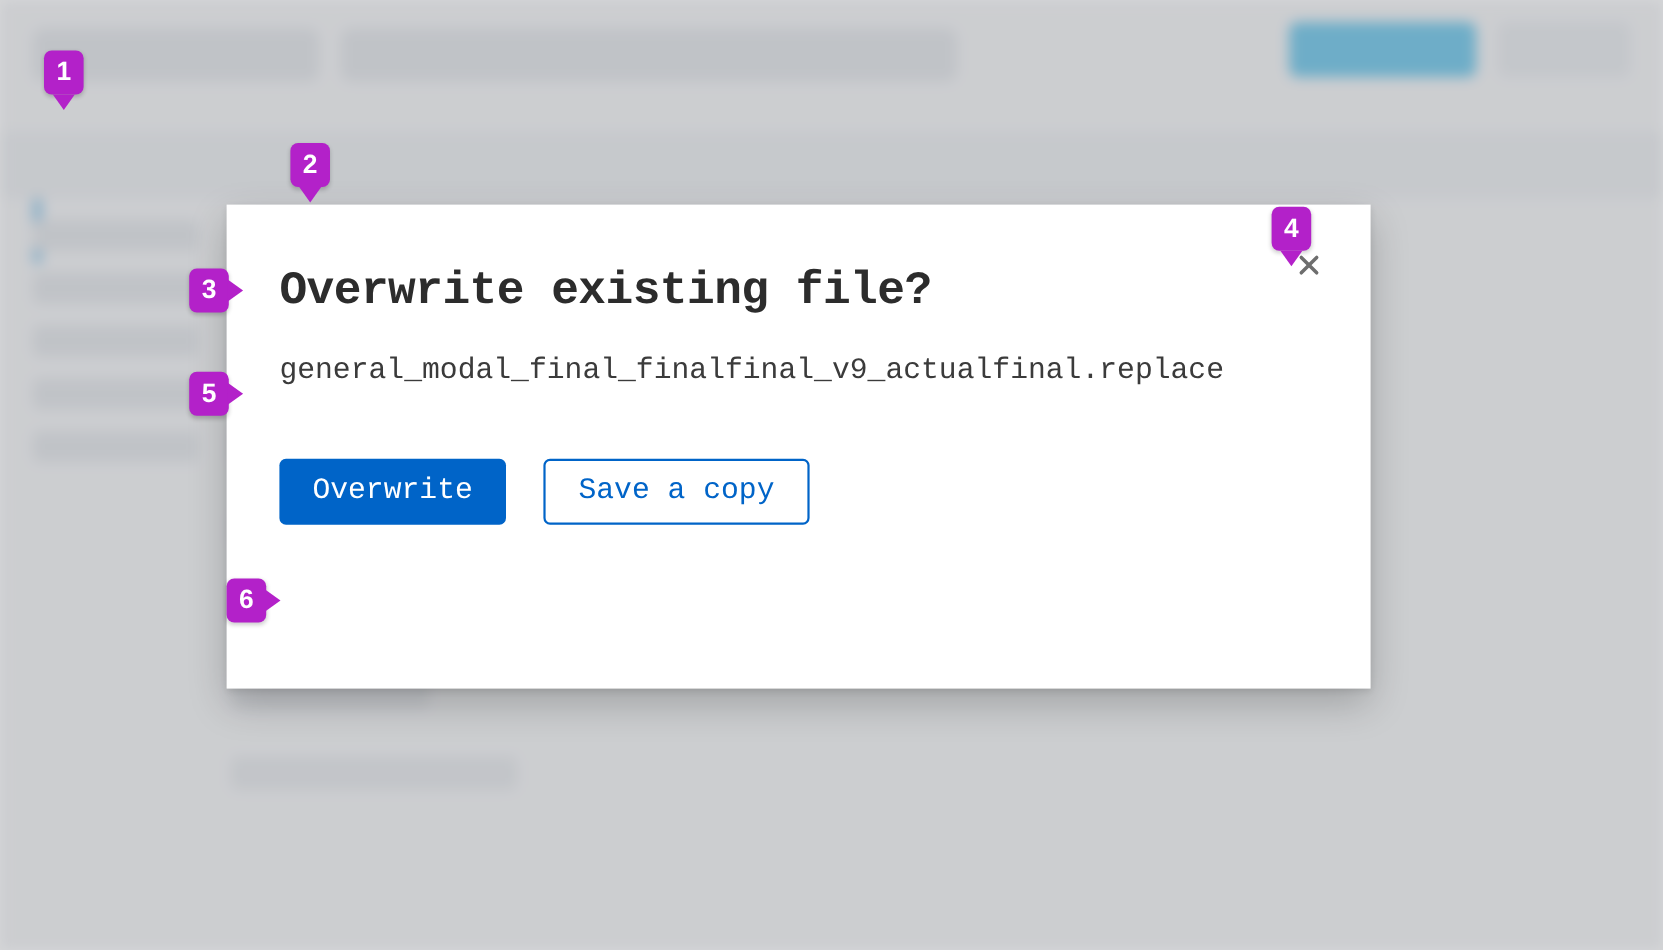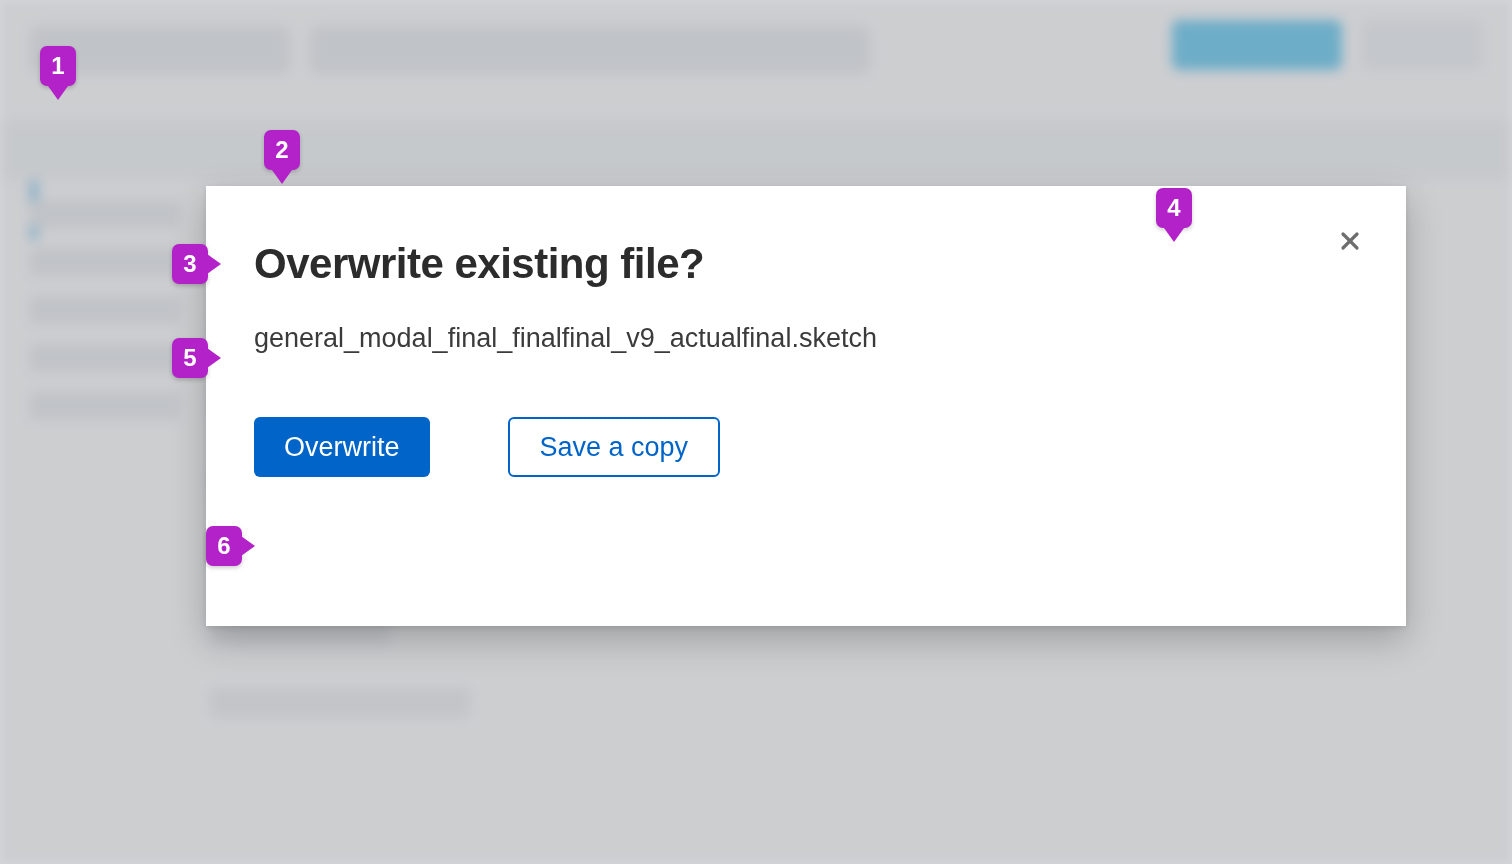--- a/index.html
+++ b/index.html
@@ -25,25 +25,26 @@
 .bg .content .row.short { width:180px; }
 .bg .stripe { position:absolute; top:180px; left:30px; width:8px; height:60px; background:#4aa0d5; border-radius:4px; }
 
 
 .scrim { position:absolute; inset:0; background:rgba(180,182,186,0.55); }
 
 
 .modal {
   position:absolute;
   top:186px; left:206px;
-  width:1200px;
+  width:1040px;
   min-height:440px;
   background:#ffffff;
   box-shadow: 0 14px 34px rgba(0,0,0,0.22), 0 2px 6px rgba(0,0,0,0.10);
   padding:54px 48px 48px 48px;
+  font-family:Liberation Mono, monospace;
 }
 .modal-title {
   font-size:42px;
   font-weight:600;
   color:#2c2c2c;
   letter-spacing:-0.5px;
   margin-bottom:28px;
 }
 .close-btn {
   position:absolute; top:36px; right:36px;
@@ -54,21 +55,21 @@
 }
 .close-btn svg { width:24px; height:24px; }
 .modal-body { color:#3b3b3b; font-size:27px; line-height:1.65; max-width:940px; }
 .filename { display:block; margin-bottom:2px; }
 .actions { display:flex; gap:34px; margin-top:56px; }
 .btn {
   font-size:27px; border-radius:6px; padding:14px 30px;
   cursor:pointer; font-family:inherit; line-height:1.2;
 }
 .btn-primary { background:#0064c8; color:#fff; border:none; }
-.btn-secondary { background:#fff; color:#0064c8; border:2px solid #0064c8; padding:12px 30px;margin-left:44px; }
+.btn-secondary { background:#fff; color:#0064c8; border:2px solid #0064c8; padding:12px 30px; }
 
 
 .anno { position:absolute; z-index:50; }
 .anno .bubble {
   background:#b321c9; color:#fff; font-size:24px; font-weight:600;
   min-width:36px; height:40px; border-radius:7px;
   display:flex; align-items:center; justify-content:center;
   padding:0 8px;
   box-shadow:0 2px 4px rgba(0,0,0,0.2);
 }
@@ -123,21 +124,21 @@
   <h1 class="modal-title">Overwrite existing file?</h1>
   <button class="close-btn" aria-label="Close">
     <span>
       <svg viewBox="0 0 24 24" fill="none" stroke="currentColor" stroke-width="3.2" stroke-linecap="round">
         <line x1="5" y1="5" x2="19" y2="19"></line>
           <line x1="19" y1="5" x2="5" y2="19"></line>
       </svg>
     </span>
   </button>
   <div class="modal-body">
-    <span class="filename">general_modal_final_finalfinal_v9_actualfinal.sketch</span>
+    <span class="filename">general_modal_final_finalfinal_v9_actualfinal.replace</span>
   </div>
   <div class="actions">
     <button class="btn btn-primary">Overwrite</button>
     <button class="btn btn-secondary">Save a copy</button>
   </div>
 </div>
 
 <div class="anno down" style="top:46px; left:40px;">
   <div class="bubble">1</div>
   <div class="tail-down"></div>

